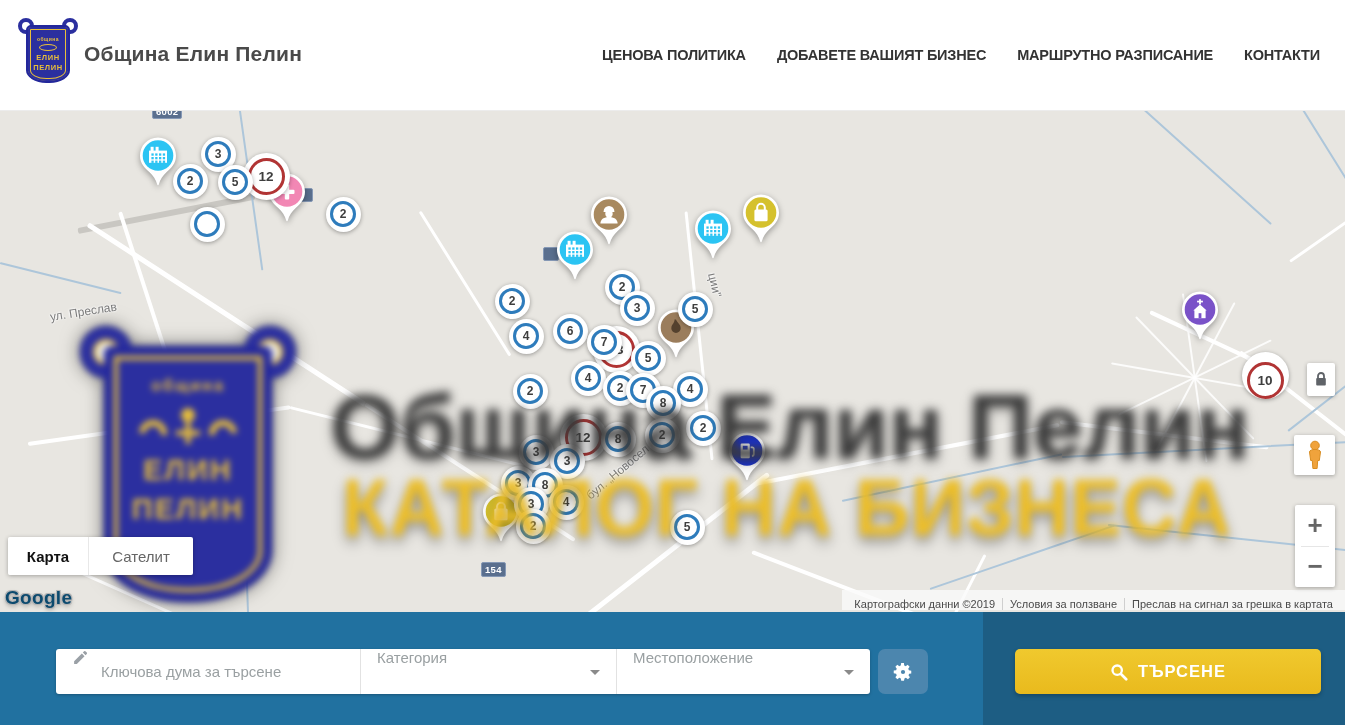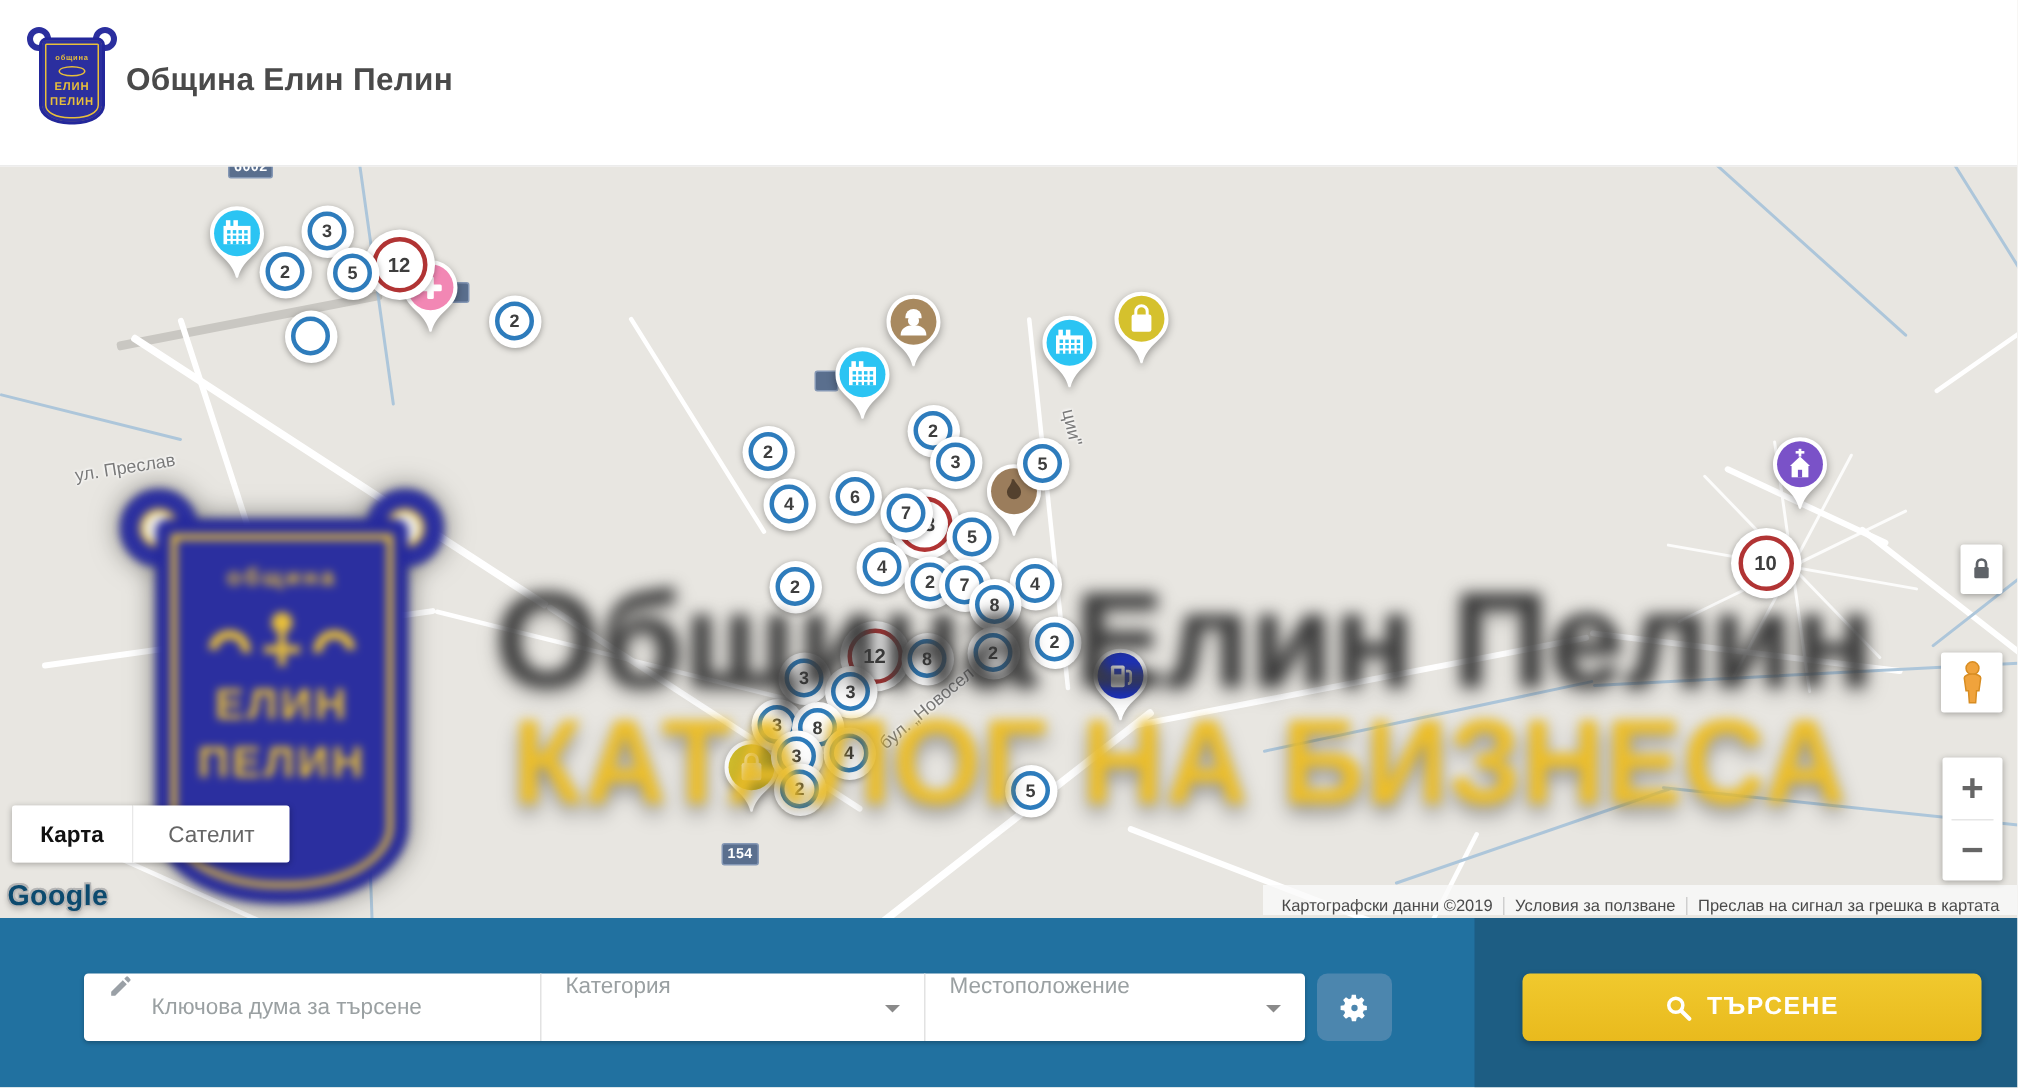--- a/index.html
+++ b/index.html
@@ -95,20 +95,26 @@
         <div class="lc-body">
           <span class="lc-town">община</span>
           <span class="lc-orn"></span>
           <div class="lc-name">ЕЛИН</div>
           <div class="lc-name">ПЕЛИН</div>
         </div>
       </div>
       <div class="brand-text">
         <div class="brand-title">Община Елин Пелин</div>
       </div>
+    </div>
+    <div class="nav">
+      <a>ЦЕНОВА ПОЛИТИКА</a>
+      <a>ДОБАВЕТЕ ВАШИЯТ БИЗНЕС</a>
+      <a>МАРШРУТНО РАЗПИСАНИЕ</a>
+      <a>КОНТАКТИ</a>
     </div>
   </div>
 
   <div class="map">
     <div id="decor-layer">
         <div class="road" style="left: 78px; top: 118px; width: 180px; height: 6px; transform: rotate(-11deg); background: rgb(201, 199, 194); z-index: 1;"></div>
         <div class="road" style="left: 88px; top: 112px; width: 330px; height: 5px; transform: rotate(33deg); background: rgb(255, 255, 255); z-index: 1;"></div>
         <div class="road" style="left: 365px; top: 292px; width: 250px; height: 4px; transform: rotate(33deg); background: rgb(255, 255, 255); z-index: 1;"></div>
         <div class="road" style="left: 120px; top: 100px; width: 160px; height: 4px; transform: rotate(72deg); background: rgb(255, 255, 255); z-index: 1;"></div>
         <div class="road" style="left: 28px; top: 332px; width: 265px; height: 4px; transform: rotate(-8deg); background: rgb(255, 255, 255); z-index: 1;"></div>
@@ -349,21 +355,21 @@
         </div>
         <div class="cluster" style="left: 566px; top: 392px;">
           <span class="ring">4</span>
         </div>
         <div class="cluster" style="left: 533px; top: 416px;">
           <span class="ring">2</span>
         </div>
         <div class="cluster" style="left: 687px; top: 417px;">
           <span class="ring">5</span>
         </div>
-        <div class="cluster red" style="left: 1177px; top: 265px;">
+        <div class="cluster red" style="left: 1265px; top: 265px; align-items: flex-end;">
           <span class="ring">10</span>
         </div>
       </div>
 
     <div class="wm wm-title">Община Елин Пелин</div>
     <div class="wm wm-sub">КАТАЛОГ НА БИЗНЕСА</div>
     <div class="wm wm-crest">
       <div class="wm-curl l"></div>
         <div class="wm-curl r"></div>
       <div class="wm-crest-body">

